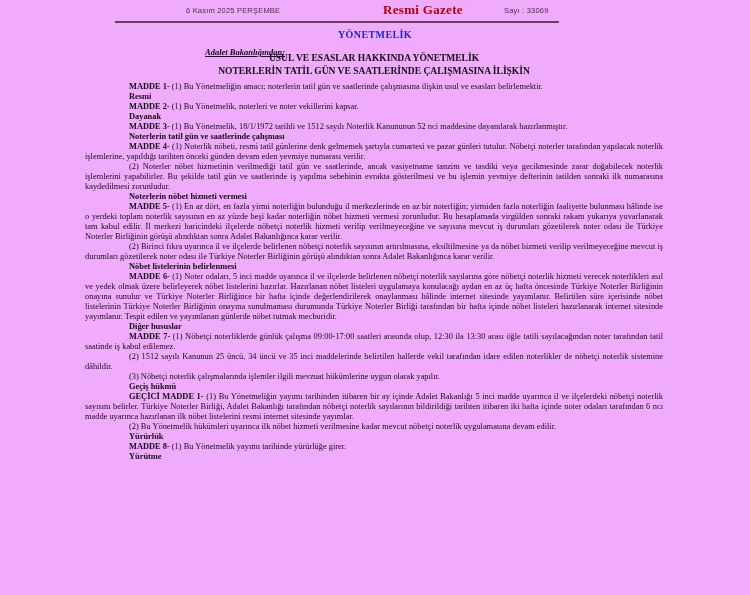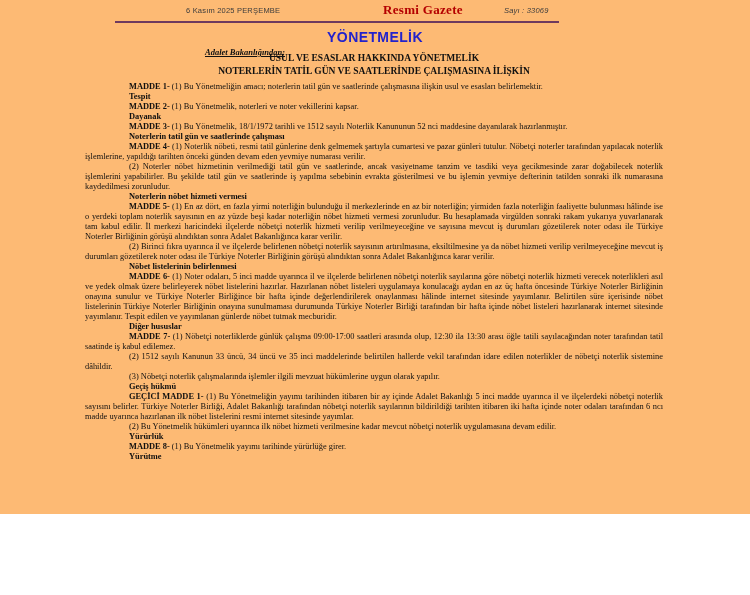--- a/index.html
+++ b/index.html
@@ -1,40 +1,40 @@
 <!DOCTYPE html>
 <html style="--gazette-red: #b40000; --section-blue: #2222cc; --rule-color: #6e3a5e;"><head>
 <meta charset="utf-8">
 <style>
   html,body { margin:0; padding:0; background:#ffffff; }
   .page {
-    position:relative; width:750px; height:514px; background:#fdba74; overflow:hidden;
+    position:relative; width:750px; height:595px; background:#f0abfc; overflow:hidden;
     font-family:"Liberation Serif", serif; color:#111;
   }
   
   .m-date {
     position:absolute; left:186px; top:6px;
     font-family:"Liberation Sans", sans-serif; font-size:7.5px; color:#3c3c3c; letter-spacing:.2px;
   }
   .m-gazette {
     position:absolute; left:0; top:2px; width:750px; text-align:center;
     font-family:"Liberation Serif", serif; font-weight:bold; font-size:13px;
     color:var(--gazette-red,#b40000); letter-spacing:.3px;padding-left:48px;
   }
   .m-issue {
     position:absolute; left:504px; top:6px;
-    font-family:"Liberation Sans", sans-serif; font-size:7.5px; color:#3c3c3c; letter-spacing:.2px;font-style:italic;
+    font-family:"Liberation Sans", sans-serif; font-size:7.5px; color:#3c3c3c; letter-spacing:.2px;
   }
   .m-rule {
     position:absolute; left:115px; top:21px; width:444px; height:2px;
     background:var(--rule-color,#6e3a5e);
   }
   .section-label {
     position:absolute; left:0; top:29px; width:750px; text-align:center;
-    font-family:Liberation Sans, sans-serif; font-weight:bold; font-size:14px;
+    font-family:Liberation Serif, serif; font-weight:bold; font-size:10px;
     color:var(--section-blue,#2222cc); letter-spacing:.4px;
   }
   
   .doc {
     position:absolute; left:85px; top:41px; width:578px;
   }
   .issuer-row { margin-left:120px; height:11px; }
   .issuer {
     font-size:8.5px; font-weight:bold; text-decoration:underline; color:#111;font-style:italic;
   }
@@ -60,35 +60,35 @@
   <div class="section-label">YÖNETMELİK</div>
 
   <div class="doc">
     <div class="issuer-row">
       <span class="issuer">Adalet Bakanlığından:</span>
     </div>
     <div class="doc-title">USUL VE ESASLAR HAKKINDA YÖNETMELİK</div>
     <div class="doc-title">NOTERLERİN TATİL GÜN VE SAATLERİNDE ÇALIŞMASINA İLİŞKİN</div>
     <div class="doc-body">
         <p class="paragraph"><b>MADDE 1-</b> (1) Bu Yönetmeliğin amacı; noterlerin tatil gün ve saatlerinde çalışmasına ilişkin usul ve esasları belirlemektir.</p>
-        <p class="heading">Tespit</p>
+        <p class="heading">Resmi</p>
         <p class="paragraph"><b>MADDE 2-</b> (1) Bu Yönetmelik, noterleri ve noter vekillerini kapsar.</p>
         <p class="heading">Dayanak</p>
         <p class="paragraph"><b>MADDE 3-</b> (1) Bu Yönetmelik, 18/1/1972 tarihli ve 1512 sayılı Noterlik Kanununun 52 nci maddesine dayanılarak hazırlanmıştır.</p>
         <p class="heading">Noterlerin tatil gün ve saatlerinde çalışması</p>
         <p class="paragraph"><b>MADDE 4-</b> (1) Noterlik nöbeti, resmi tatil günlerine denk gelmemek şartıyla cumartesi ve pazar günleri tutulur. Nöbetçi noterler tarafından yapılacak noterlik işlemlerine, yapıldığı tarihten önceki günden devam eden yevmiye numarası verilir.</p>
         <p class="paragraph">(2) Noterler nöbet hizmetinin verilmediği tatil gün ve saatlerinde, ancak vasiyetname tanzim ve tasdiki veya gecikmesinde zarar doğabilecek noterlik işlemlerini yapabilirler. Bu şekilde tatil gün ve saatlerinde iş yapılma sebebinin evrakta gösterilmesi ve bu işlemin yevmiye defterinin tatilden sonraki ilk numarasına kaydedilmesi zorunludur.</p>
         <p class="heading">Noterlerin nöbet hizmeti vermesi</p>
         <p class="paragraph"><b>MADDE 5-</b> (1) En az dört, en fazla yirmi noterliğin bulunduğu il merkezlerinde en az bir noterliğin; yirmiden fazla noterliğin faaliyette bulunması hâlinde ise o yerdeki toplam noterlik sayısının en az yüzde beşi kadar noterliğin nöbet hizmeti vermesi zorunludur. Bu hesaplamada virgülden sonraki rakam yukarıya yuvarlanarak tam kabul edilir. İl merkezi haricindeki ilçelerde nöbetçi noterlik hizmeti verilip verilmeyeceğine ve sayısına mevcut iş durumları gözetilerek noter odası ile Türkiye Noterler Birliğinin görüşü alındıktan sonra Adalet Bakanlığınca karar verilir.</p>
         <p class="paragraph">(2) Birinci fıkra uyarınca il ve ilçelerde belirlenen nöbetçi noterlik sayısının artırılmasına, eksiltilmesine ya da nöbet hizmeti verilip verilmeyeceğine mevcut iş durumları gözetilerek noter odası ile Türkiye Noterler Birliğinin görüşü alındıktan sonra Adalet Bakanlığınca karar verilir.</p>
         <p class="heading">Nöbet listelerinin belirlenmesi</p>
         <p class="paragraph"><b>MADDE 6-</b> (1) Noter odaları, 5 inci madde uyarınca il ve ilçelerde belirlenen nöbetçi noterlik sayılarına göre nöbetçi noterlik hizmeti verecek noterlikleri asıl ve yedek olmak üzere belirleyerek nöbet listelerini hazırlar. Hazırlanan nöbet listeleri uygulamaya konulacağı aydan en az üç hafta öncesinde Türkiye Noterler Birliğinin onayına sunulur ve Türkiye Noterler Birliğince bir hafta içinde değerlendirilerek onaylanması hâlinde internet sitesinde yayımlanır. Belirtilen süre içerisinde nöbet listelerinin Türkiye Noterler Birliğinin onayına sunulmaması durumunda Türkiye Noterler Birliği tarafından bir hafta içinde nöbet listeleri hazırlanarak internet sitesinde yayımlanır. Tespit edilen ve yayımlanan günlerde nöbet tutmak mecburidir.</p>
         <p class="heading">Diğer hususlar</p>
         <p class="paragraph"><b>MADDE 7-</b> (1) Nöbetçi noterliklerde günlük çalışma 09:00-17:00 saatleri arasında olup, 12:30 ila 13:30 arası öğle tatili sayılacağından noter tarafından tatil saatinde iş kabul edilemez.</p>
-        <p class="paragraph">(2) 1512 sayılı Kanunun 33 üncü, 34 üncü ve 35 inci maddelerinde belirtilen hallerde vekil tarafından idare edilen noterlikler de nöbetçi noterlik sistemine dâhildir.</p>
+        <p class="paragraph">(2) 1512 sayılı Kanunun 25 üncü, 34 üncü ve 35 inci maddelerinde belirtilen hallerde vekil tarafından idare edilen noterlikler de nöbetçi noterlik sistemine dâhildir.</p>
         <p class="paragraph">(3) Nöbetçi noterlik çalışmalarında işlemler ilgili mevzuat hükümlerine uygun olarak yapılır.</p>
         <p class="heading">Geçiş hükmü</p>
         <p class="paragraph"><b>GEÇİCİ MADDE 1-</b> (1) Bu Yönetmeliğin yayımı tarihinden itibaren bir ay içinde Adalet Bakanlığı 5 inci madde uyarınca il ve ilçelerdeki nöbetçi noterlik sayısını belirler. Türkiye Noterler Birliği, Adalet Bakanlığı tarafından nöbetçi noterlik sayılarının bildirildiği tarihten itibaren iki hafta içinde noter odaları tarafından 6 ncı madde uyarınca hazırlanan ilk nöbet listelerini resmi internet sitesinde yayımlar.</p>
         <p class="paragraph">(2) Bu Yönetmelik hükümleri uyarınca ilk nöbet hizmeti verilmesine kadar mevcut nöbetçi noterlik uygulamasına devam edilir.</p>
         <p class="heading">Yürürlük</p>
         <p class="paragraph"><b>MADDE 8-</b> (1) Bu Yönetmelik yayımı tarihinde yürürlüğe girer.</p>
         <p class="heading">Yürütme</p>
       </div>
   </div>
 

